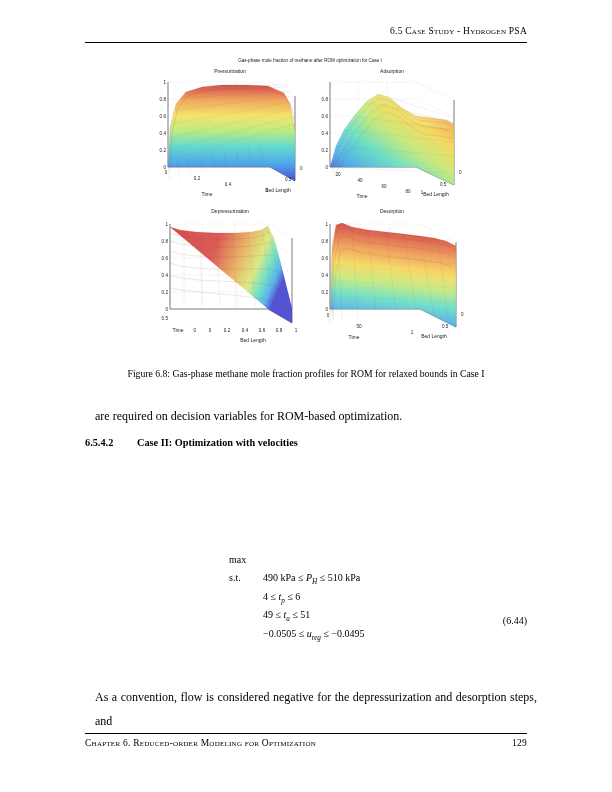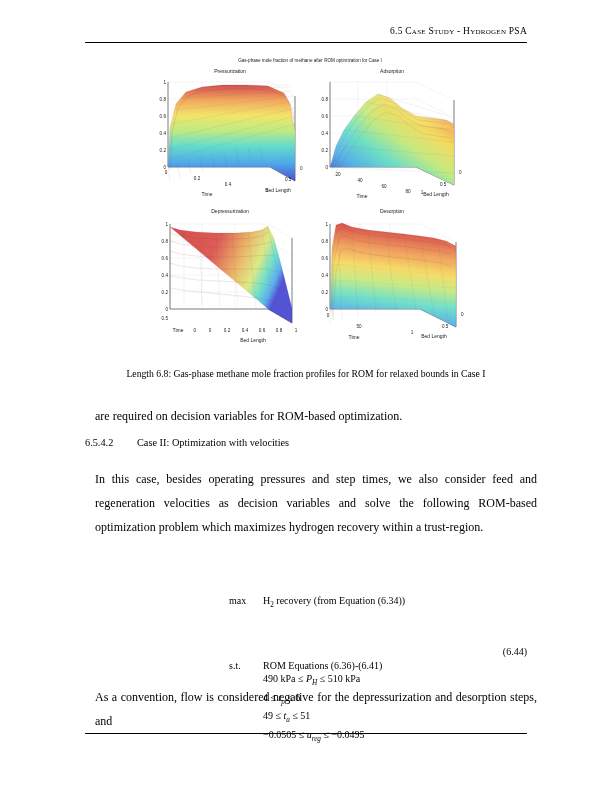--- a/index.html
+++ b/index.html
@@ -95,45 +95,45 @@
   }
   .p-after-fig { top: 404px; }
   .p-case      { top: 467px; }
   .p-convention{ top: 685px; }
 
   .section-head {
     position: absolute;
     left: 85px; top: 437px;
     width: 442px;
     font-size: 10.3px;
-    font-weight: normal;
+    font-weight: bold;
   }
   .sh-num { display: inline-block; width: 52px; }
 
   
   .eqblock {
     position: absolute;
     left: 85px; top: 554px;
     width: 442px;
     font-size: 10px;
   }
   .eq-grid {
     position: relative;
     margin-left: 144px;
     width: 298px;
   }
-  .eq-row { display: flex; align-items: baseline; margin-top: 40px; }
+  .eq-row { display: flex; align-items: baseline; }
   .eq-lbl { width: 34px; flex: 0 0 34px; }
   .eq-body { flex: 1 1 auto; }
   .eq-line { line-height: 13.6px; white-space: nowrap; }
   .eq-spacer { height: 6px; }
   .eqnum {
     position: absolute;
     right: 0;
-    top: 52px;
+    top: 61px;
     font-size: 10px;
   }
   sub { font-size: 0.72em; }
   i.v { font-style: italic; }
 
   
   .footer-rule {
     position: absolute;
     left: 85px; top: 733px;
     width: 442px;
@@ -484,50 +484,49 @@
           <text x="130" y="120">0.5</text>
           <text x="149" y="108">0</text>
         </g>
         <text x="42" y="131" font-family="Liberation Sans, sans-serif" font-size="5" fill="#222" text-anchor="middle">Time</text>
         <text x="122" y="130" font-family="Liberation Sans, sans-serif" font-size="5" fill="#222" text-anchor="middle">Bed Length</text>
       </svg>
     </div>
 
   </div>
 
-  <div class="caption">Length 6.8: Gas-phase methane mole fraction profiles for ROM for relaxed bounds in Case I</div>
+  <div class="caption">Figure 6.8: Gas-phase methane mole fraction profiles for ROM for relaxed bounds in Case I</div>
 
   <div class="para p-after-fig">are required on decision variables for ROM-based optimization.</div>
 
   <div class="section-head">
     <span class="sh-num">6.5.4.2</span><span>Case II: Optimization with velocities</span>
   </div>
 
-  <div class="para p-case">In this case, besides operating pressures and step times, we also consider feed and regeneration velocities as decision variables and solve the following ROM-based optimization problem which maximizes hydrogen recovery within a trust-region.</div>
 
   <div class="eqblock">
     <div class="eq-grid">
       <div class="eq-row">
         <div class="eq-lbl">max</div>
-        <div class="eq-body">
-          <div class="eq-line">H<sub>2</sub> recovery (from Equation (6.34))</div>
-        </div>
       </div>
       <div class="eq-spacer"></div>
       <div class="eq-row">
         <div class="eq-lbl">s.t.</div>
         <div class="eq-body">
-          <div class="eq-line">ROM Equations (6.36)-(6.41)</div>
           <div class="eq-line">490 kPa ≤ <i class="v">P<sub>H</sub></i> ≤ 510 kPa</div>
           <div class="eq-line">4 ≤ <i class="v">t<sub>p</sub></i> ≤ 6</div>
           <div class="eq-line">49 ≤ <i class="v">t<sub>a</sub></i> ≤ 51</div>
           <div class="eq-line">−0.0505 ≤ <i class="v">u<sub>reg</sub></i> ≤ −0.0495</div>
         </div>
       </div>
       <div class="eqnum">(6.44)</div>
     </div>
   </div>
 
   <div class="para p-convention">As a convention, flow is considered negative for the depressurization and desorption steps, and</div>
 
   <div class="footer-rule"></div>
+  <div class="footer">
+    <span class="sc">Chapter 6. Reduced-order Modeling for Optimization</span>
+    <span>129</span>
+  </div>
 
 </div>
 
 </body></html>

